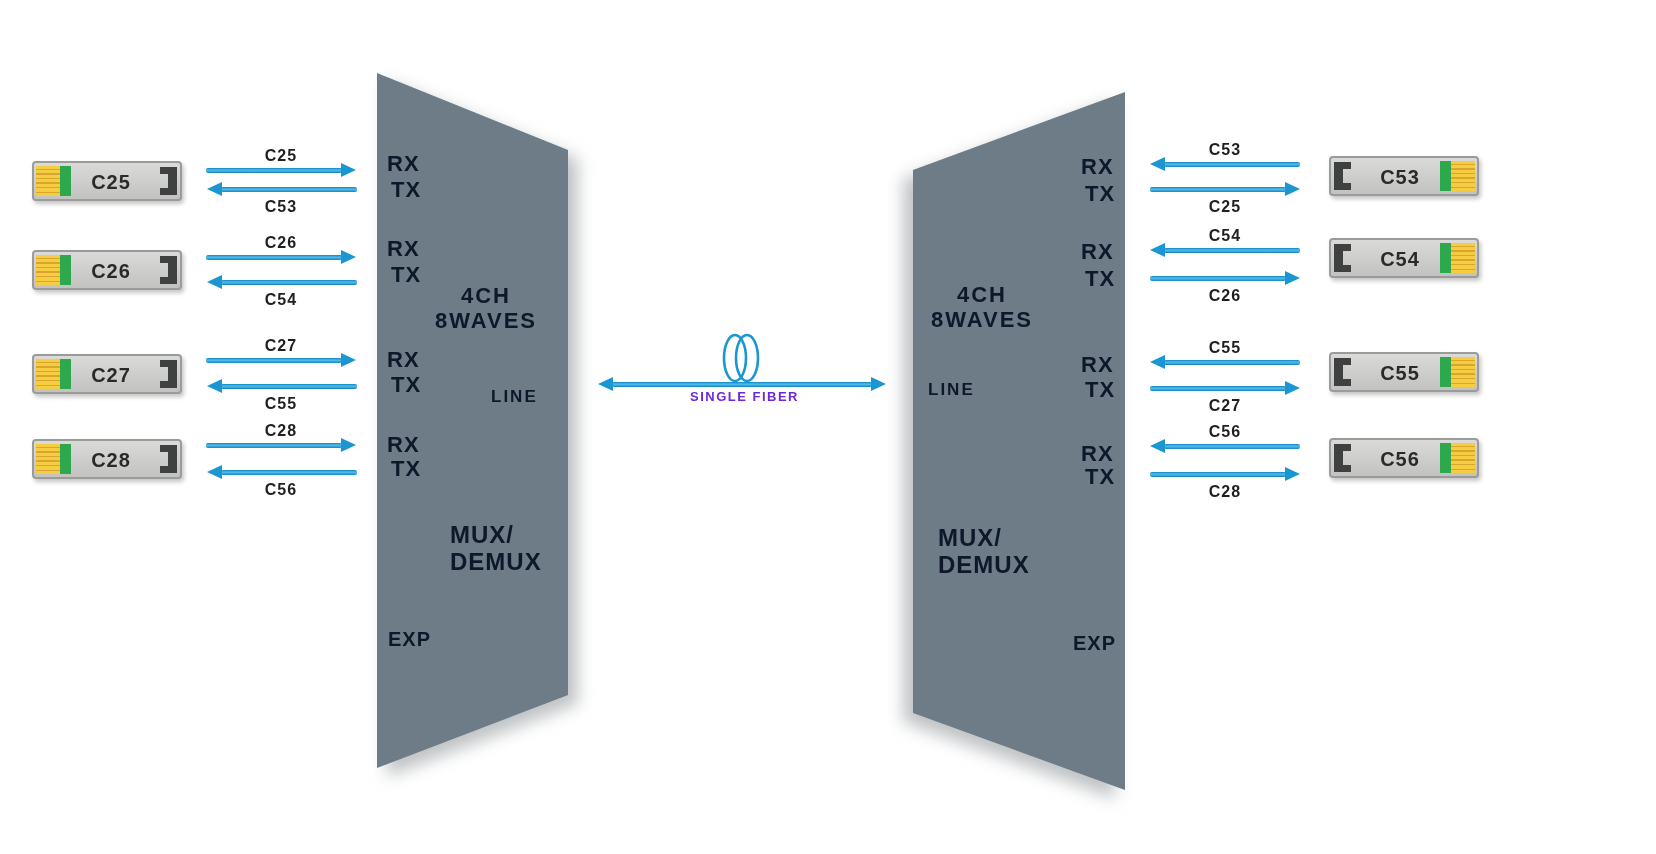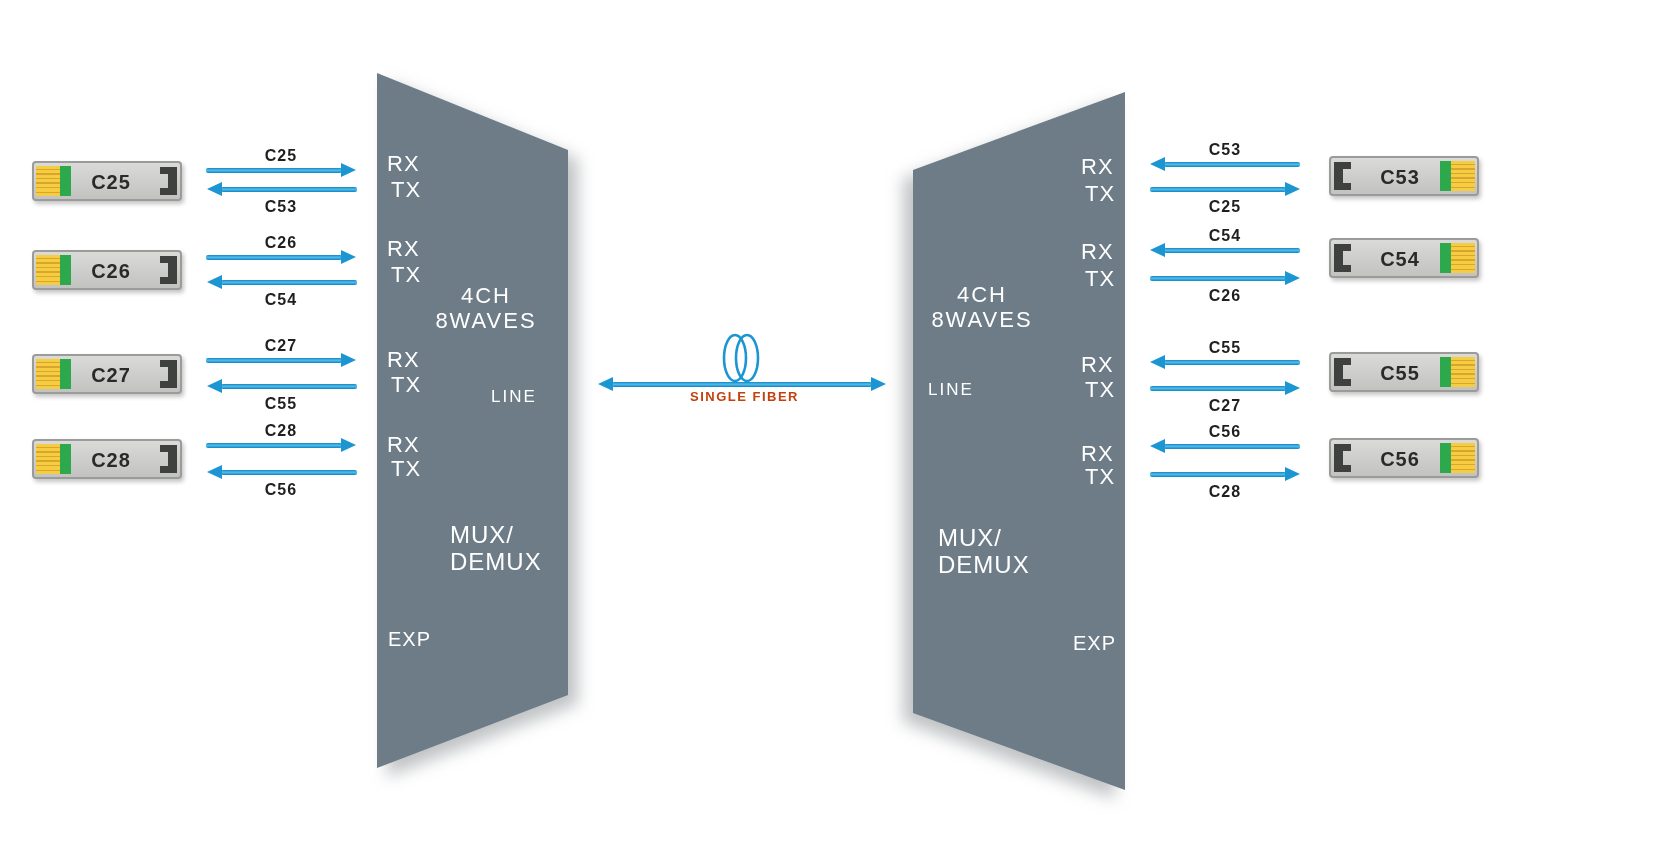--- a/index.html
+++ b/index.html
@@ -9,21 +9,21 @@
   }
   
   .mux{position:absolute;}
   .mux-left{left:377px;top:73px;width:191px;height:695px;
     filter:drop-shadow(10px 9px 8px rgba(130,135,140,0.50));}
   .mux-right{left:913px;top:92px;width:212px;height:698px;
     filter:drop-shadow(-10px 9px 8px rgba(130,135,140,0.50));}
   .panel{position:absolute;inset:0;background:#6d7c87;}
   .mux-left  .panel{clip-path:polygon(0 0,191px 77px,191px 622px,0 695px);}
   .mux-right .panel{clip-path:polygon(212px 0,0 78px,0 621px,212px 698px);}
-  .ptext{position:absolute;color:#ffffff;font-weight:normal;white-space:nowrap;}
+  .ptext{position:absolute;color:#0f172a;font-weight:bold;white-space:nowrap;}
   .port{font-size:22px;letter-spacing:1px;line-height:22px;}
   .chwaves{text-align:center;font-size:22px;letter-spacing:2px;line-height:25px;width:120px;}
   .lineport{font-size:17px;letter-spacing:2px;}
   .muxdemux{font-size:24px;letter-spacing:1px;line-height:27px;}
   .expport{font-size:20px;letter-spacing:1px;}
   
   .sfp{position:absolute;width:150px;height:40px;box-sizing:border-box;
     background:linear-gradient(180deg,#dadbd9,#c2c3c1);
     border:2px solid #9b9c9a;border-radius:4px;
     filter:drop-shadow(2px 3px 2px rgba(110,110,110,0.40));}
@@ -42,21 +42,21 @@
   
   .arrow{position:absolute;height:5px;border-radius:2px;
     background:linear-gradient(180deg,#0e86c5,#54bdea 45%,#0e86c5);}
   .arrow.r::after{content:"";position:absolute;right:-14px;top:-5px;width:0;height:0;
     border-top:7px solid transparent;border-bottom:7px solid transparent;border-left:15px solid #1b96d2;}
   .arrow.l::before{content:"";position:absolute;left:-14px;top:-5px;width:0;height:0;
     border-top:7px solid transparent;border-bottom:7px solid transparent;border-right:15px solid #1b96d2;}
   .chlabel{position:absolute;width:64px;text-align:center;
     font-size:16px;font-weight:bold;color:#1f1f1f;letter-spacing:1px;white-space:nowrap;}
   .fiberlabel{position:absolute;left:662px;top:389px;width:165px;text-align:center;
-    font-size:13px;font-weight:bold;color:#c2410c;letter-spacing:1.5px;white-space:nowrap;}
+    font-size:13px;font-weight:bold;color:#6d28d9;letter-spacing:1.5px;white-space:nowrap;}
   .coil{position:absolute;left:721px;top:332px;}
 </style>
 </head>
 <body>
 
 <div class="canvas">
 
   <div class="sfp sfp-l" style="left:32px;top:161px;">
     <div class="yellow"></div>
     <div class="green"></div>

